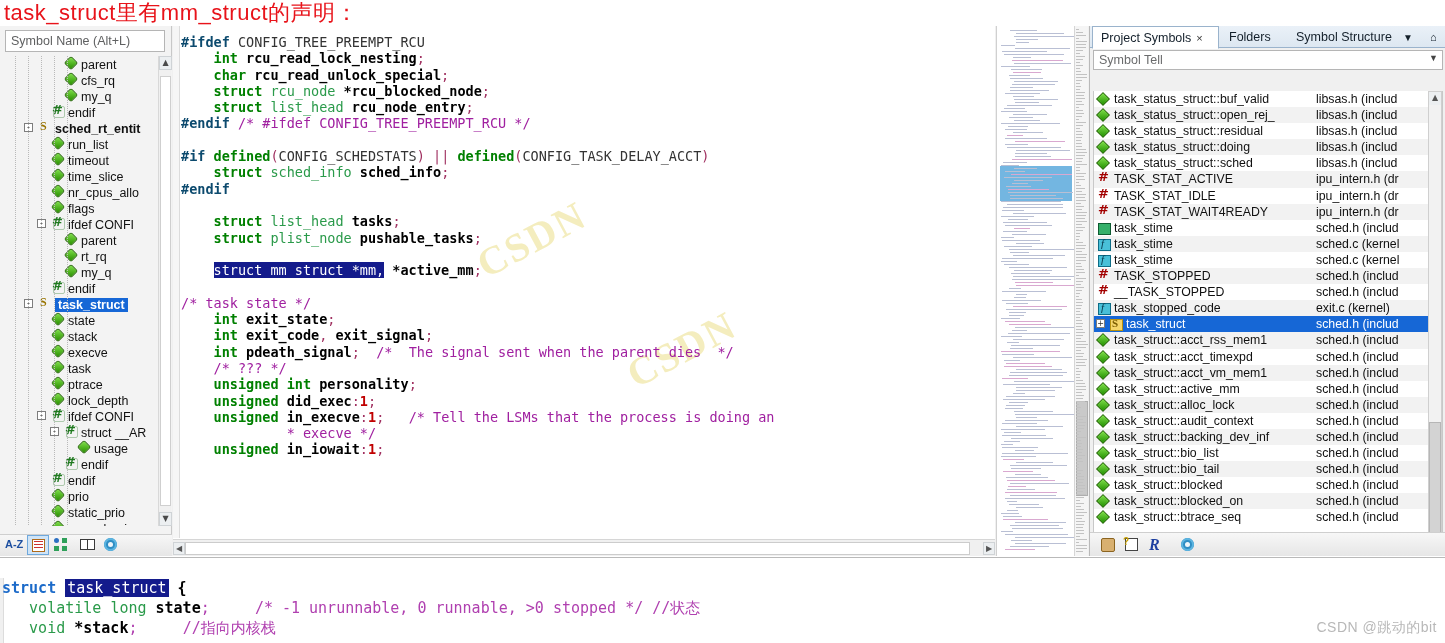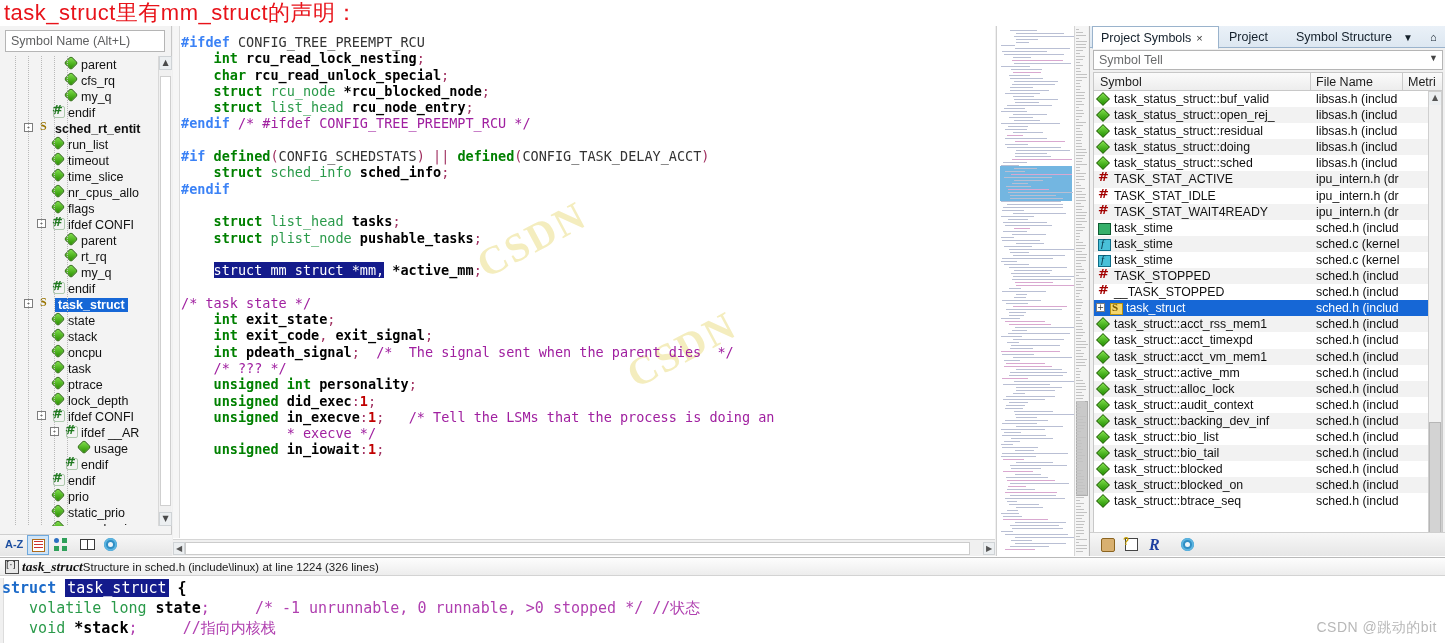--- a/index.html
+++ b/index.html
@@ -127,21 +127,21 @@
     background:#f6f6f6; border-right:1px solid #dcdcdc;
   }
   #code {
     position:absolute; left:8px; top:8px; right:0; top:8px;
     font-family:"DejaVu Sans Mono", monospace;
     font-size:13.5px; line-height:16.3px;
     white-space:pre;
     color:#000;
   }
   .kw   { color:#008000; font-weight:bold; }   
-  .pp   { color:#3b82f6; font-weight:bold; }   
+  .pp   { color:#0c4a6e; font-weight:bold; }   
   .id   { color:#000; font-weight:bold; }
   .typ  { color:#2a9a4a; }
   .cmt  { color:#a020a0; }
   .num  { color:#c00000; font-weight:bold; }
   .pun  { color:#a03060; }
   .plain{ color:#333; }
   .hl   { background:#141b8c; color:#ffffff; }
 
   #ed-hscroll{
     position:absolute; left:0; bottom:0; width:822px; height:17px;
@@ -306,26 +306,26 @@
         <div class="tnode" style="padding-left: 52px;"><span class="ic ic-member"></span><span class="lbl">nr_cpus_allo</span></div>
         <div class="tnode" style="padding-left: 52px;"><span class="ic ic-member"></span><span class="lbl">flags</span></div>
         <div class="tnode" style="padding-left: 52px;"><span class="expander" style="left:37px">-</span><span class="ic ic-pp"></span><span class="lbl">ifdef CONFI</span></div>
         <div class="tnode" style="padding-left: 65px;"><span class="ic ic-member"></span><span class="lbl">parent</span></div>
         <div class="tnode" style="padding-left: 65px;"><span class="ic ic-member"></span><span class="lbl">rt_rq</span></div>
         <div class="tnode" style="padding-left: 65px;"><span class="ic ic-member"></span><span class="lbl">my_q</span></div>
         <div class="tnode" style="padding-left: 52px;"><span class="ic ic-pp"></span><span class="lbl">endif</span></div>
         <div class="tnode sel bold" style="padding-left: 39px;"><span class="expander" style="left:24px">-</span><span class="ic ic-struct"></span><span class="lbl">task_struct</span></div>
         <div class="tnode" style="padding-left: 52px;"><span class="ic ic-member"></span><span class="lbl">state</span></div>
         <div class="tnode" style="padding-left: 52px;"><span class="ic ic-member"></span><span class="lbl">stack</span></div>
-        <div class="tnode" style="padding-left: 52px;"><span class="ic ic-member"></span><span class="lbl">oncpu</span></div>
+        <div class="tnode" style="padding-left: 52px;"><span class="ic ic-member"></span><span class="lbl">execve</span></div>
         <div class="tnode" style="padding-left: 52px;"><span class="ic ic-member"></span><span class="lbl">task</span></div>
         <div class="tnode" style="padding-left: 52px;"><span class="ic ic-member"></span><span class="lbl">ptrace</span></div>
         <div class="tnode" style="padding-left: 52px;"><span class="ic ic-member"></span><span class="lbl">lock_depth</span></div>
         <div class="tnode" style="padding-left: 52px;"><span class="expander" style="left:37px">-</span><span class="ic ic-pp"></span><span class="lbl">ifdef CONFI</span></div>
-        <div class="tnode" style="padding-left: 65px;"><span class="expander" style="left:50px">-</span><span class="ic ic-pp"></span><span class="lbl">ifdef __AR</span></div>
+        <div class="tnode" style="padding-left: 65px;"><span class="expander" style="left:50px">-</span><span class="ic ic-pp"></span><span class="lbl">struct __AR</span></div>
         <div class="tnode" style="padding-left: 78px;"><span class="ic ic-member"></span><span class="lbl">usage</span></div>
         <div class="tnode" style="padding-left: 65px;"><span class="ic ic-pp"></span><span class="lbl">endif</span></div>
         <div class="tnode" style="padding-left: 52px;"><span class="ic ic-pp"></span><span class="lbl">endif</span></div>
         <div class="tnode" style="padding-left: 52px;"><span class="ic ic-member"></span><span class="lbl">prio</span></div>
         <div class="tnode" style="padding-left: 52px;"><span class="ic ic-member"></span><span class="lbl">static_prio</span></div>
         <div class="tnode" style="padding-left: 52px;"><span class="ic ic-member"></span><span class="lbl">normal_prio</span></div>
         <div class="guide" style="left: 15px;"></div>
         <div class="guide" style="left: 28px;"></div>
         <div class="guide" style="left: 41px;"></div>
         <div class="guide" style="left: 54px;"></div>
@@ -703,36 +703,29 @@
       <div class="mini" style="top: 513px; width: 10.6824px;"></div>
       <div class="mini" style="top: 516px; width: 3.37398px;"></div>
       <div class="mini" style="top: 519px; width: 10.813px;"></div>
       <div class="mini" style="top: 522px; width: 10.7497px;"></div>
       <div class="mini" style="top: 525px; width: 6.54497px;"></div>
     </div>
 
   <div id="right-panel">
     <div id="rp-tabs">
         <div class="rtab active" style="left: 2px; width: 127px;"><span>Project Symbols</span><span class="x">×</span></div>
-        <div class="rtab" style="left: 131px; width: 65px;"><span>Project</span></div>
+        <div class="rtab" style="left: 131px; width: 65px;"><span>Folders</span></div>
         <div class="rtab" style="left: 198px; width: 135px;"><span>Symbol Structure</span></div>
         <div class="rtab" style="left: 305px; width: 22px;"><span style="font-size:10px">▼</span></div>
         <div class="rtab" style="left: 332px; width: 22px;"><span style="font-size:11px">⌂</span></div>
       </div>
     <div id="rp-filter">
       <span>Symbol Tell</span>
       <span class="cv">▼</span>
     </div>
-    <div id="rp-head">
-      <div class="c" style="left:0">Symbol</div>
-      <div class="sep" style="left:216px"></div>
-      <div class="c" style="left:216px">File Name</div>
-      <div class="sep" style="left:308px"></div>
-      <div class="c" style="left:308px">Metri</div>
-    </div>
     <div id="rp-list">
         <div class="row">
           <span class="ric member"></span>
           <span class="sym">task_status_struct::buf_valid</span>
           <span class="file">libsas.h (includ</span>
         </div>
         <div class="row alt">
           <span class="ric member"></span>
           <span class="sym">task_status_struct::open_rej_</span>
           <span class="file">libsas.h (includ</span>
@@ -784,20 +777,25 @@
         </div>
         <div class="row alt">
           <span class="ric macro"></span>
           <span class="sym">TASK_STOPPED</span>
           <span class="file">sched.h (includ</span>
         </div>
         <div class="row">
           <span class="ric macro"></span>
           <span class="sym">__TASK_STOPPED</span>
           <span class="file">sched.h (includ</span>
+        </div>
+        <div class="row alt">
+          <span class="ric func"></span>
+          <span class="sym">task_stopped_code</span>
+          <span class="file">exit.c (kernel)</span>
         </div>
         <div class="row sel">
           <span class="ric struct" style="left: 16px;"></span>
           <span class="plus" style="left:2px">+</span>
           <span class="sym" style="left: 32px;">task_struct</span>
           <span class="file">sched.h (includ</span>
         </div>
         <div class="row alt">
           <span class="ric member"></span>
           <span class="sym">task_struct::acct_rss_mem1</span>
@@ -862,19 +860,16 @@
     <div id="rp-vscroll">
       <div class="ar u">▲</div>
       <div class="th"></div>
       <div class="ar d">▼</div>
     </div>
     <div id="rp-toolbar"><span class="rtbtn"><span style="position:absolute;left:5px;top:3px;width:14px;height:14px;background:#d8b070;border:1px solid #8b6420;border-radius:2px;"></span></span><span class="rtbtn"><span style="position:absolute;left:5px;top:3px;width:13px;height:13px;background:#fff;border:1px solid #444;"></span><span style="position:absolute;left:3px;top:1px;font-size:10px;color:#c8a000;font-weight:bold;">?</span></span><span class="rtbtn"><span style="position:absolute;left:5px;top:1px;font-size:16px;font-weight:bold;font-style:italic;color:#1d3fa0;font-family:'Liberation Serif',serif;">R</span></span><span class="rtbtn" style="margin-left: 8px;"><span style="position:absolute;left:5px;top:3px;width:13px;height:13px;border-radius:50%;background:#2f8ec4;box-shadow:0 0 0 2px #5bb4e0 inset;"></span><span style="position:absolute;left:9px;top:7px;width:5px;height:5px;border-radius:50%;background:#eef6fb;"></span></span></div>
   </div>
 </div>
 
 <div id="bottom">
-  <div id="bt-head">
-    <span class="btic"></span><span class="ttl">task_struct</span><span class="desc">Structure in sched.h (include\linux) at line 1224 (326 lines)</span>
-  </div>
   <div id="bt-left-bar"></div>
   <div id="bt-code"><div><span class="kw">struct </span><span class="sel">task_struct</span><span class="var"> {</span></div><div><span class="plain">   </span><span class="t">volatile</span><span class="plain"> </span><span class="t">long</span><span class="plain"> </span><span class="var">state</span><span class="cm">;</span><span class="plain">     </span><span class="cm">/* -1 unrunnable, 0 runnable, &gt;0 stopped */ //状态</span></div><div><span class="plain">   </span><span class="t">void</span><span class="plain"> </span><span class="var">*stack</span><span class="cm">;</span><span class="plain">     </span><span class="cm">//指向内核栈</span></div></div>
   <div id="csdn-wm">CSDN @跳动的bit</div>
 </div>
 
 </body></html>

